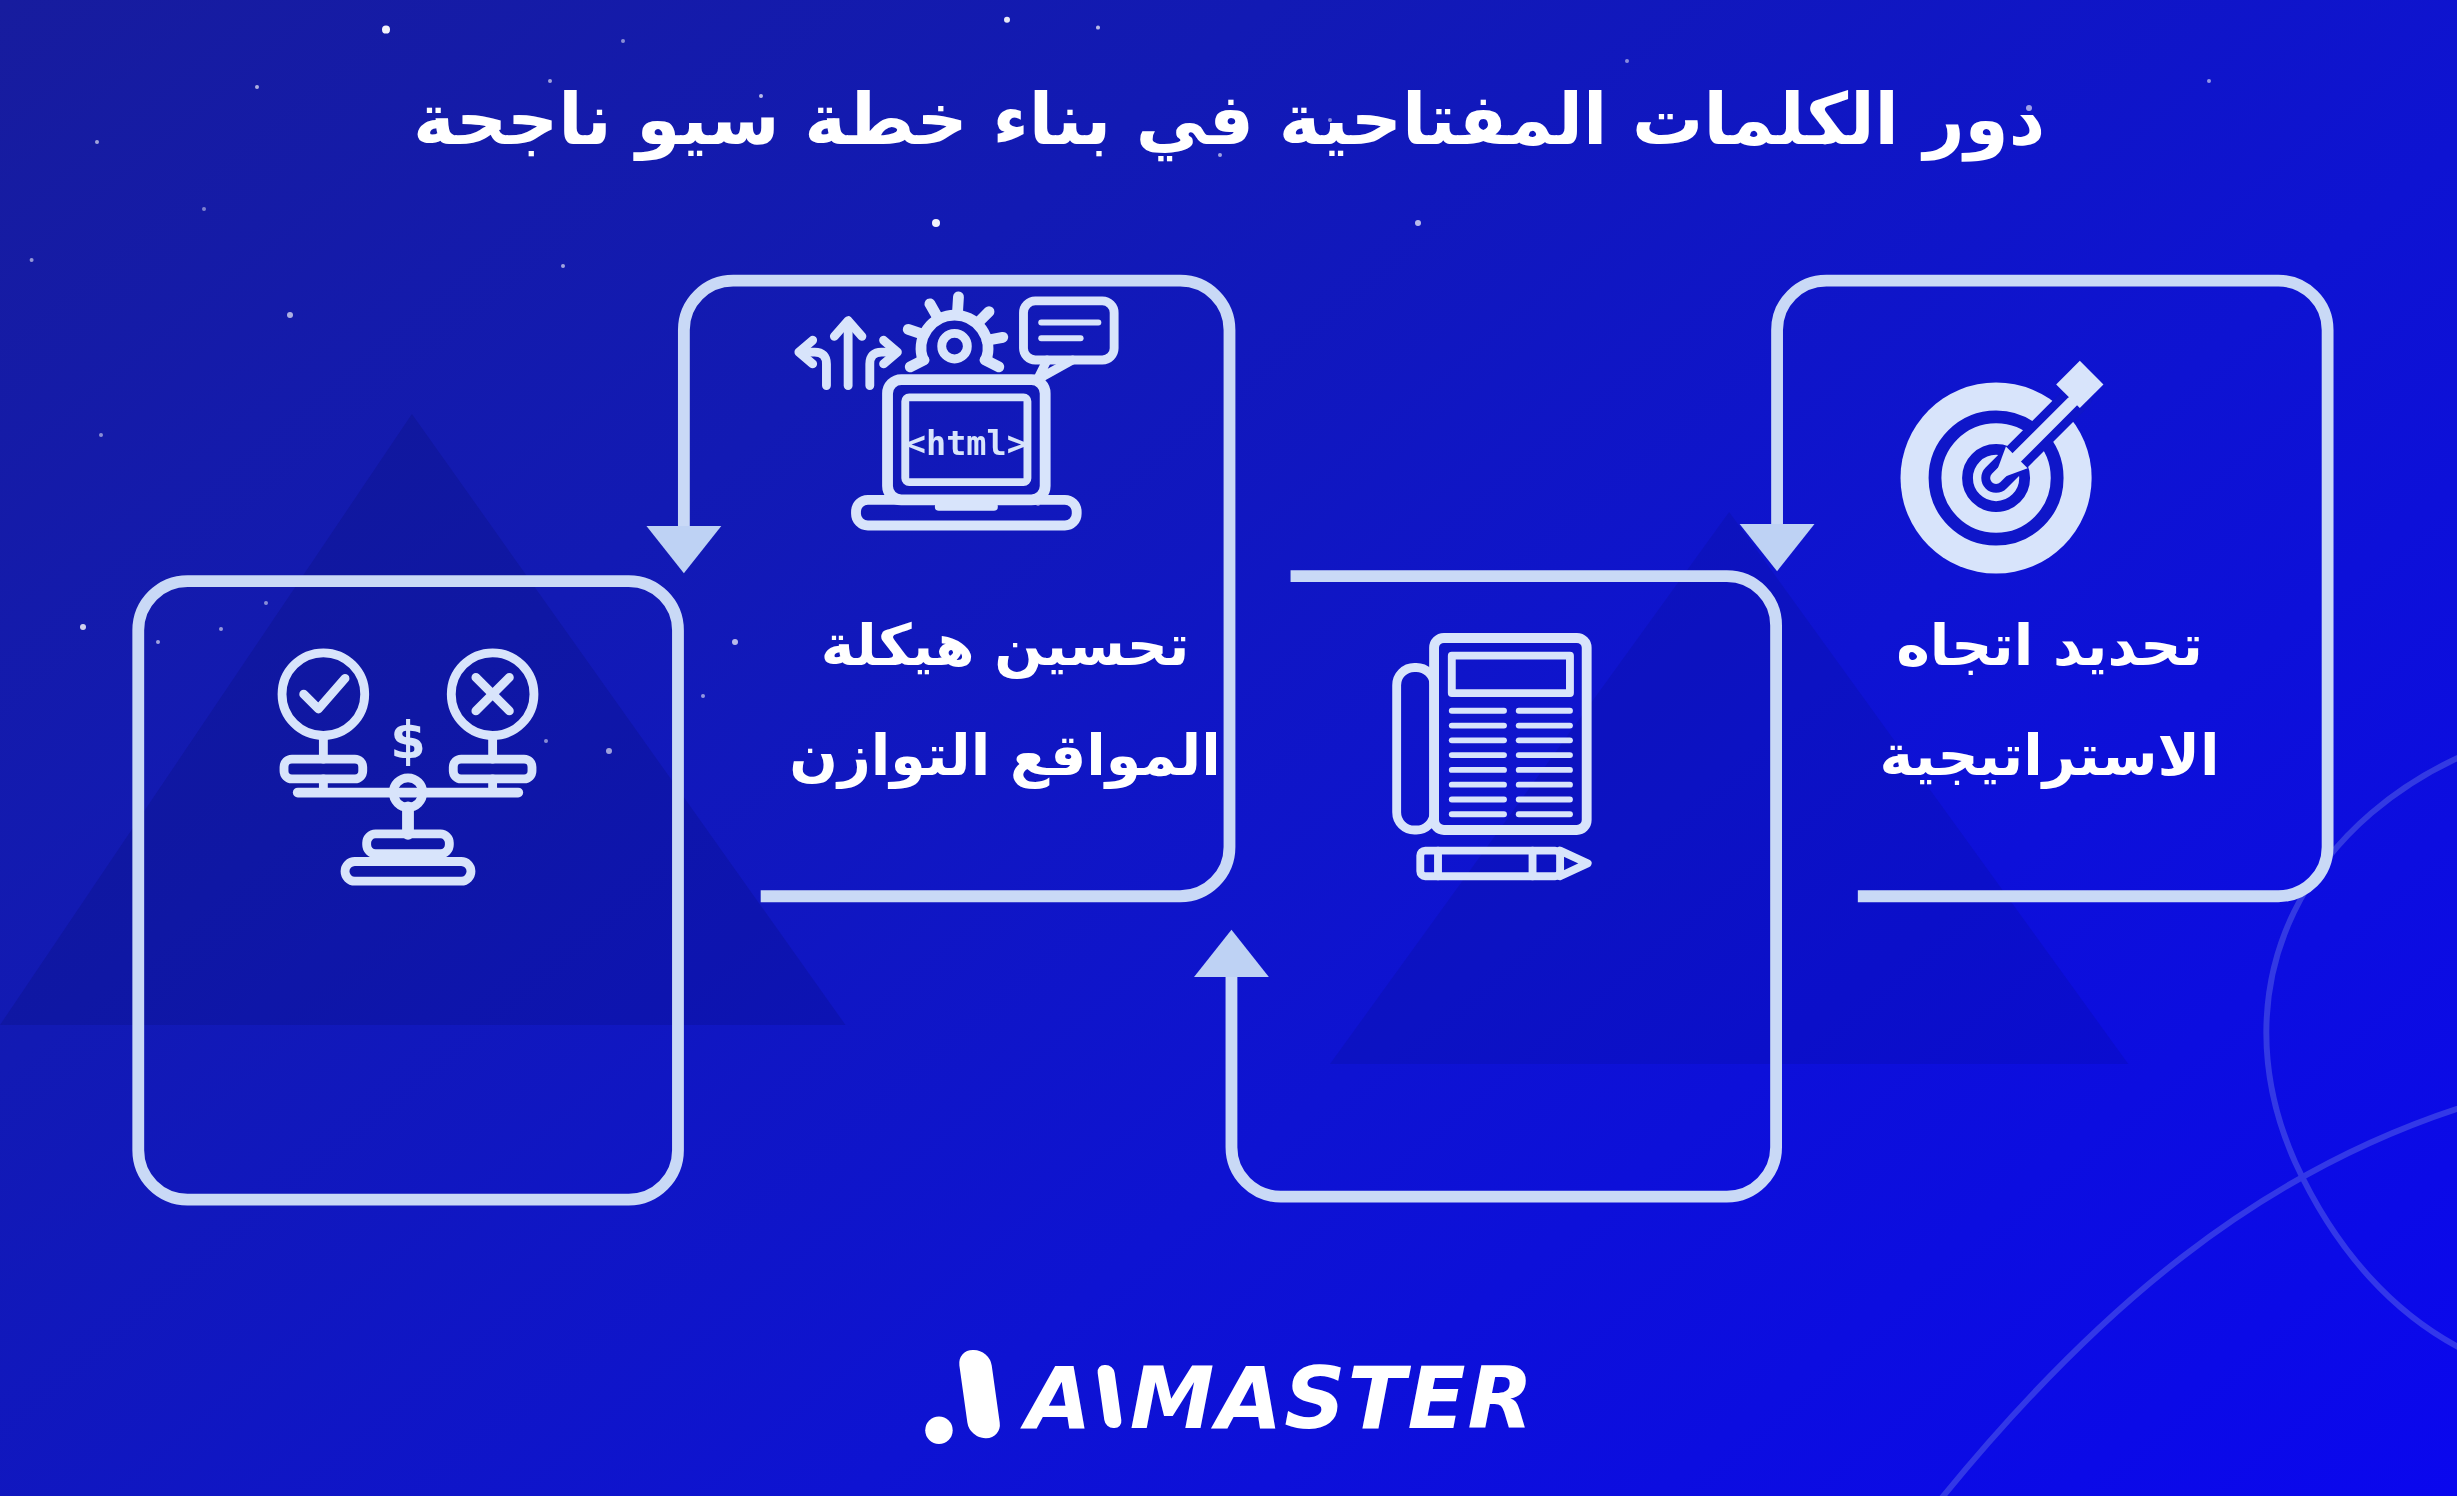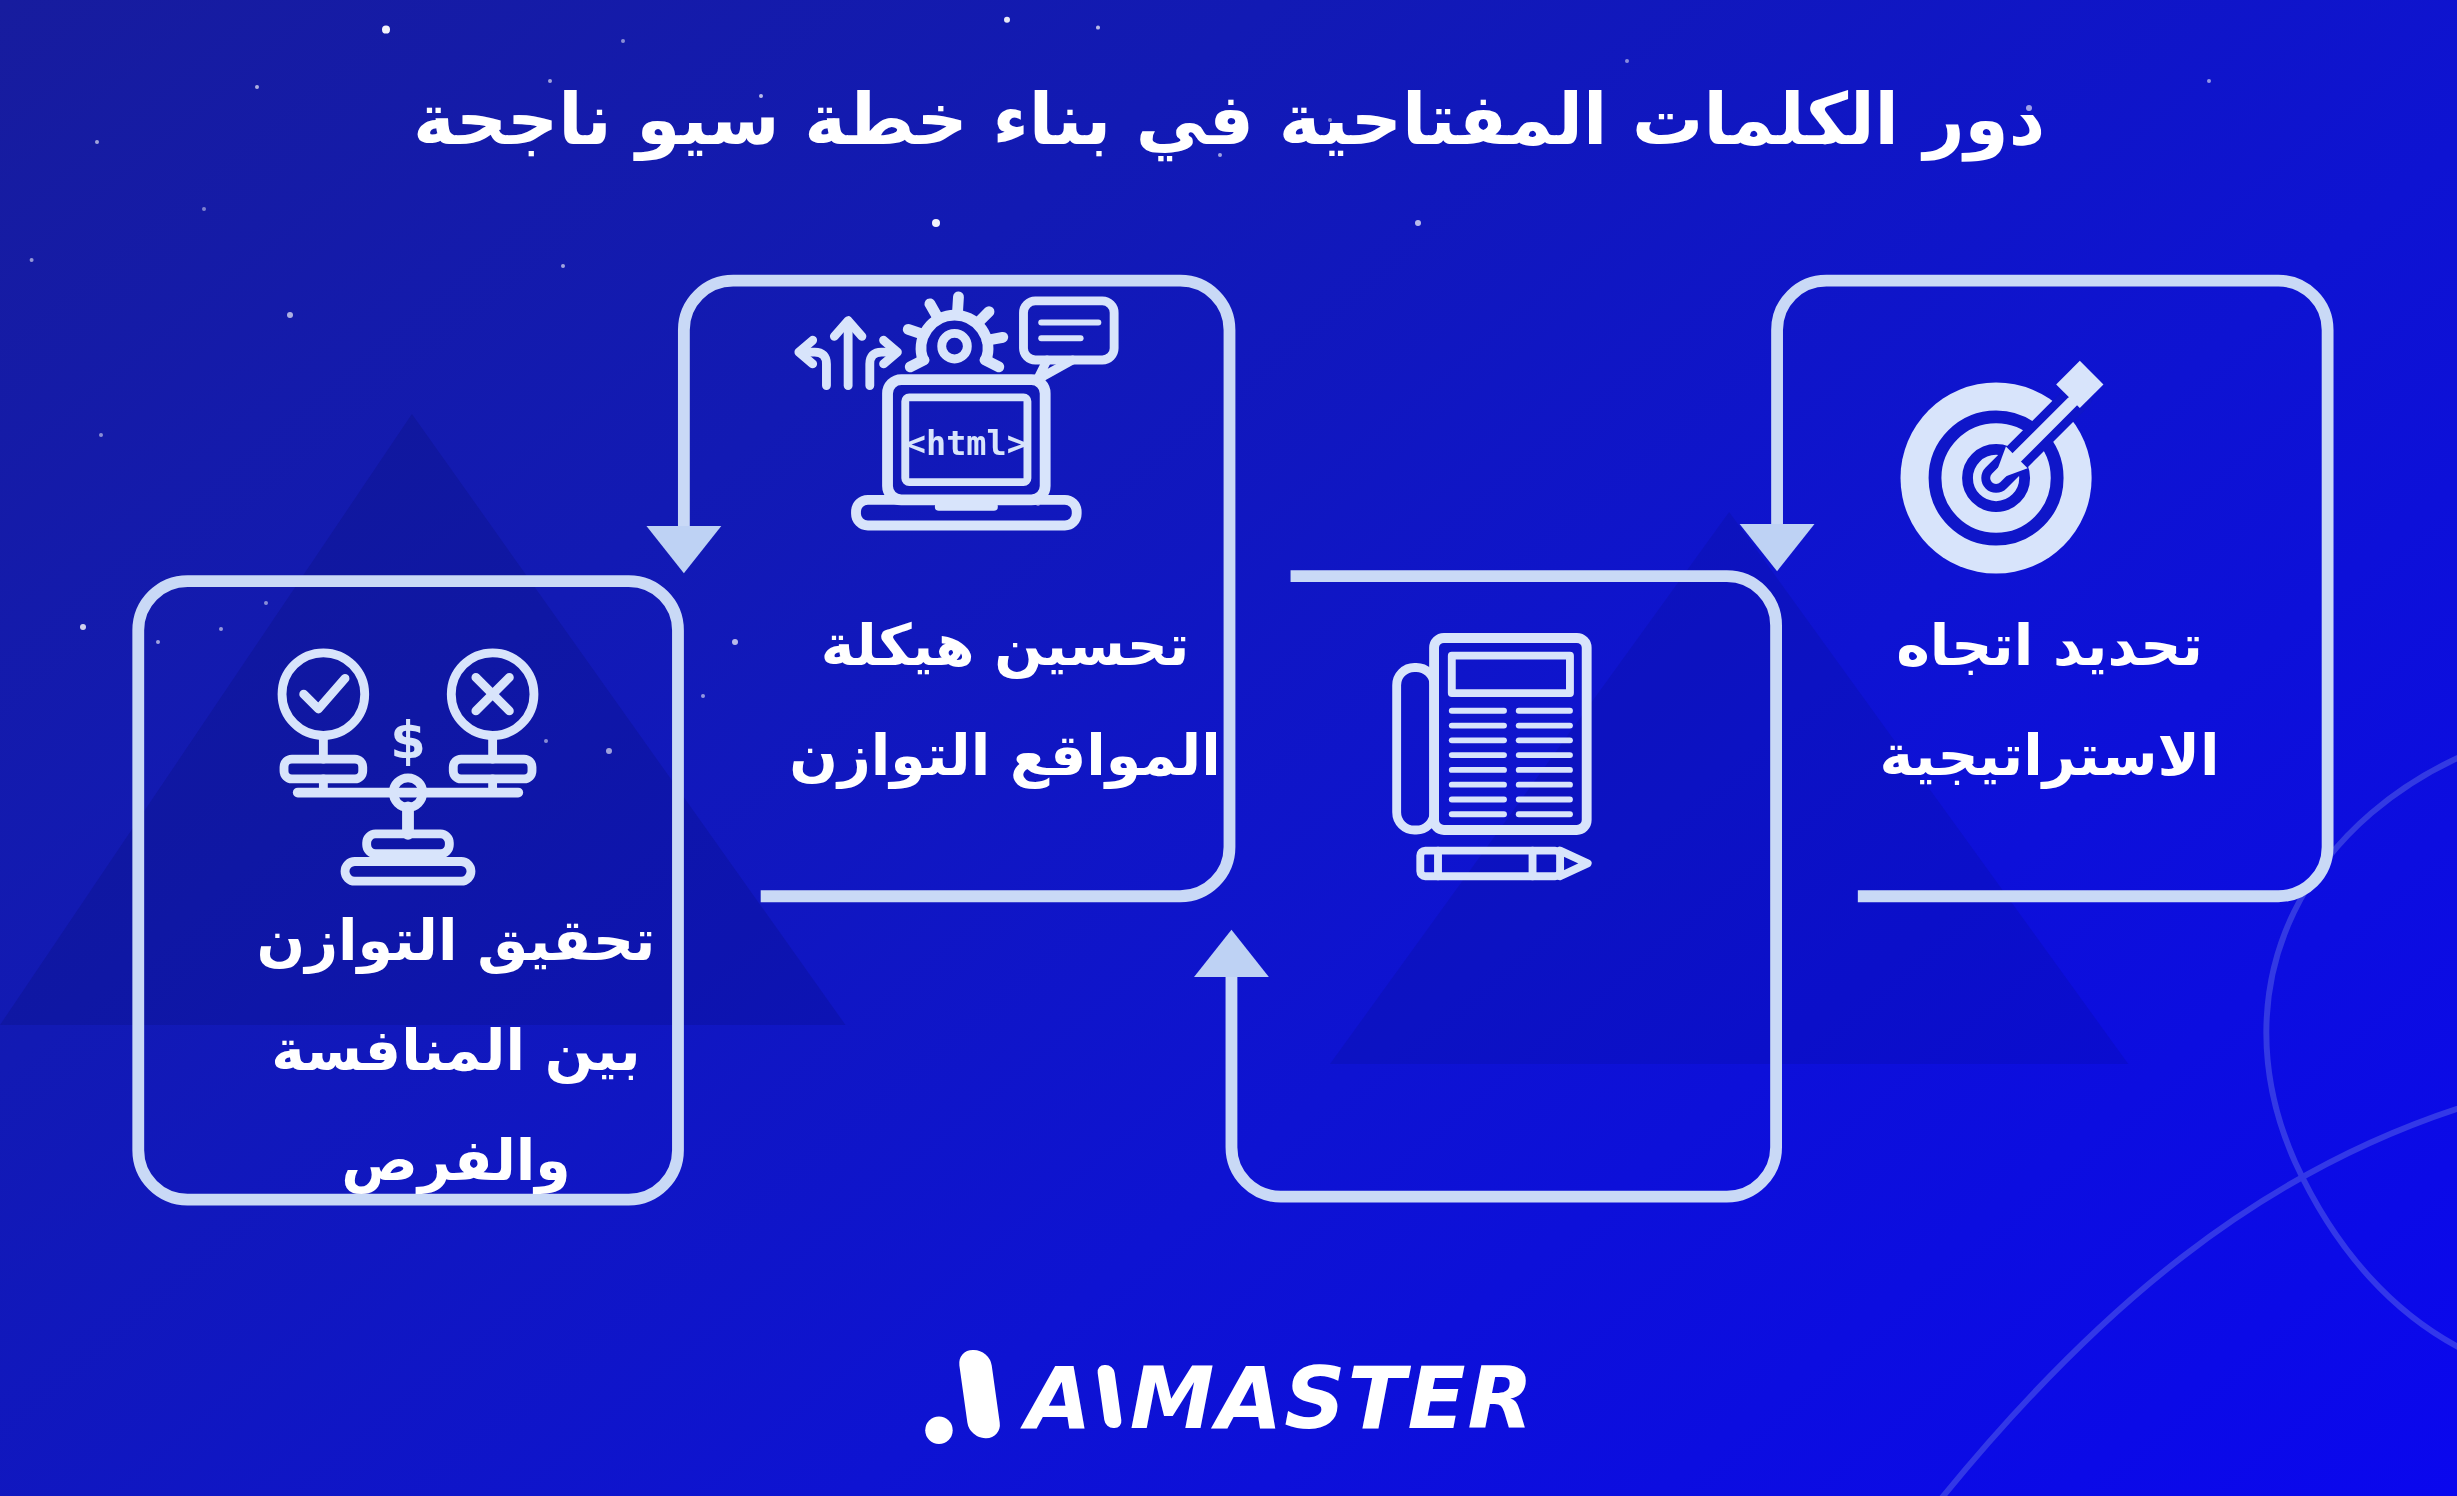--- a/index.html
+++ b/index.html
@@ -209,25 +209,20 @@
         <line x1="64" y1="136" x2="64" y2="150"></line>
         <line x1="236" y1="136" x2="236" y2="150"></line>
         <line x1="38" y1="150" x2="262" y2="150" stroke-width="10"></line>
         <circle cx="150" cy="150" r="15"></circle>
         <line x1="150" y1="165" x2="150" y2="192" stroke-width="12"></line>
         <rect x="108" y="192" width="84" height="20" rx="9"></rect>
         <rect x="86" y="220" width="128" height="20" rx="10"></rect>
       </g>
       <text x="150" y="115" text-anchor="middle" fill="#d8e4fb" font-size="52" font-weight="bold">$</text>
     </svg>
-    <div class="label" style="top:304px;">
-      <div>تحقيق التوازن</div>
-      <div>بين المنافسة</div>
-      <div>والفرص</div>
-    </div>
   </div>
 
   <div id="logo">
     <svg width="79" height="100" viewBox="0 0 80 102">
       <rect x="34" y="4" width="33" height="90" rx="16" fill="#ffffff" transform="skewX(8)"></rect>
       <circle cx="16" cy="86" r="14" fill="#ffffff"></circle>
     </svg>
     <div id="logo-word"><span>A</span><span id="logo-ibar"></span><span>MASTER</span></div>
   </div>
 

